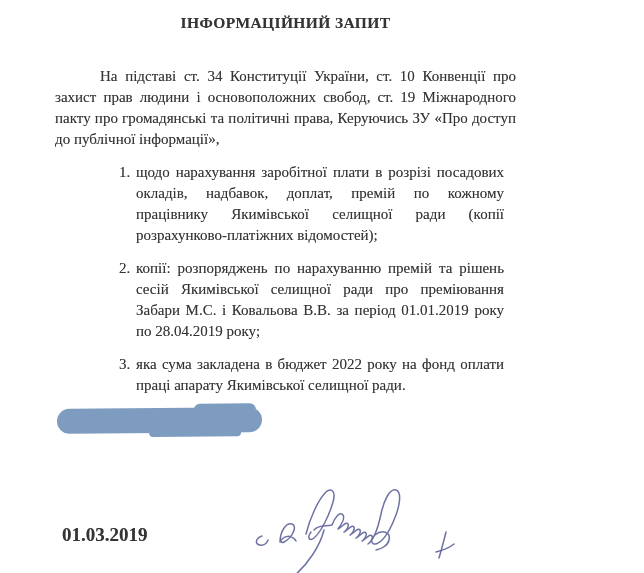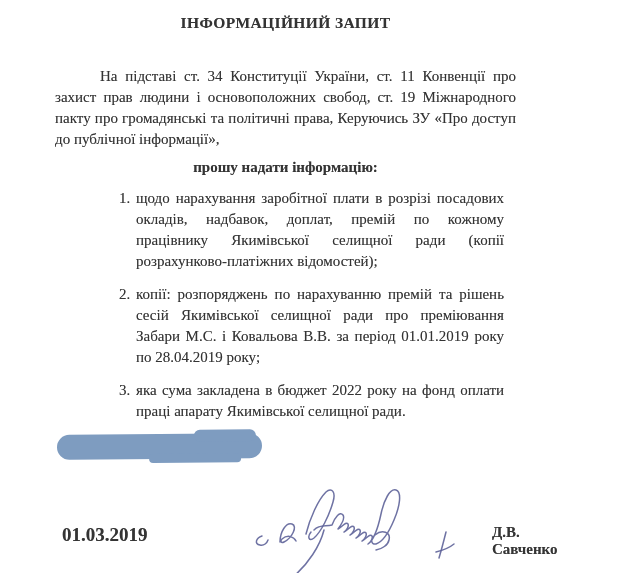--- a/index.html
+++ b/index.html
@@ -131,23 +131,22 @@
     opacity: 0.9;
   }
 </style>
 </head>
 <body>
 
 <div class="page">
 
   <h1 class="doc-title">ІНФОРМАЦІЙНИЙ ЗАПИТ</h1>
 
-  <p class="intro">На підставі ст. 34 Конституції України, ст. 11 Конвенції про захист прав людини і основоположних свобод, ст. 19 Міжнародного пакту про громадянські та політичні права, Керуючись ЗУ «Про доступ до публічної інформації»,</p>
+  <p class="intro">На підставі ст. 34 Конституції України, ст. 10 Конвенції про захист прав людини і основоположних свобод, ст. 19 Міжнародного пакту про громадянські та політичні права, Керуючись ЗУ «Про доступ до публічної інформації»,</p>
 
-  <p class="request-heading">прошу надати інформацію:</p>
 
   <ol class="request-list">
     <li>щодо нарахування заробітної плати в розрізі посадових окладів, надбавок, доплат, премій по кожному працівнику Якимівської селищної ради (копії розрахунково-платіжних відомостей);</li>
     <li>копії: розпоряджень по нарахуванню премій та рішень сесій Якимівської селищної ради про преміювання Забари М.С. і Ковальова В.В. за період 01.01.2019 року по 28.04.2019 року;</li>
     <li>яка сума закладена в бюджет 2022 року на фонд оплати праці апарату Якимівської селищної ради.</li>
   </ol>
 
 
 
   <span class="blob blob-email"></span>
@@ -163,15 +162,14 @@
              c4,-2 8,-8 10,-5 c1,2 -1,6 -4,8
              c4,-2 8,-8 10,-5 c1,2 -1,6 -4,8
              c4,-2 8,-8 10,-5 c1,2 -1,6 -4,8
              c4,-2 8,-8 10,-5 c1,2 -1,6 -4,8
              c4,-2 8,-8 10,-5 c1,2 -1,6 -4,8
              c6,-4 10,-16 13,-30 c3,-14 9,-26 15,-24 c6,2 4,16 -2,30 c-5,12 -12,22 -18,24 c-5,1 -6,-5 -1,-9 c7,-6 16,-3 14,5 c-1,5 -7,9 -13,10"></path>
     <path d="M188,80 q12,-3 18,-8"></path>
     <path d="M198,60 q-4,16 -7,26"></path>
   </svg>
 
-  <span class="signer">Д.В. Савченко</span>
 
 </div>
 
 </body></html>

